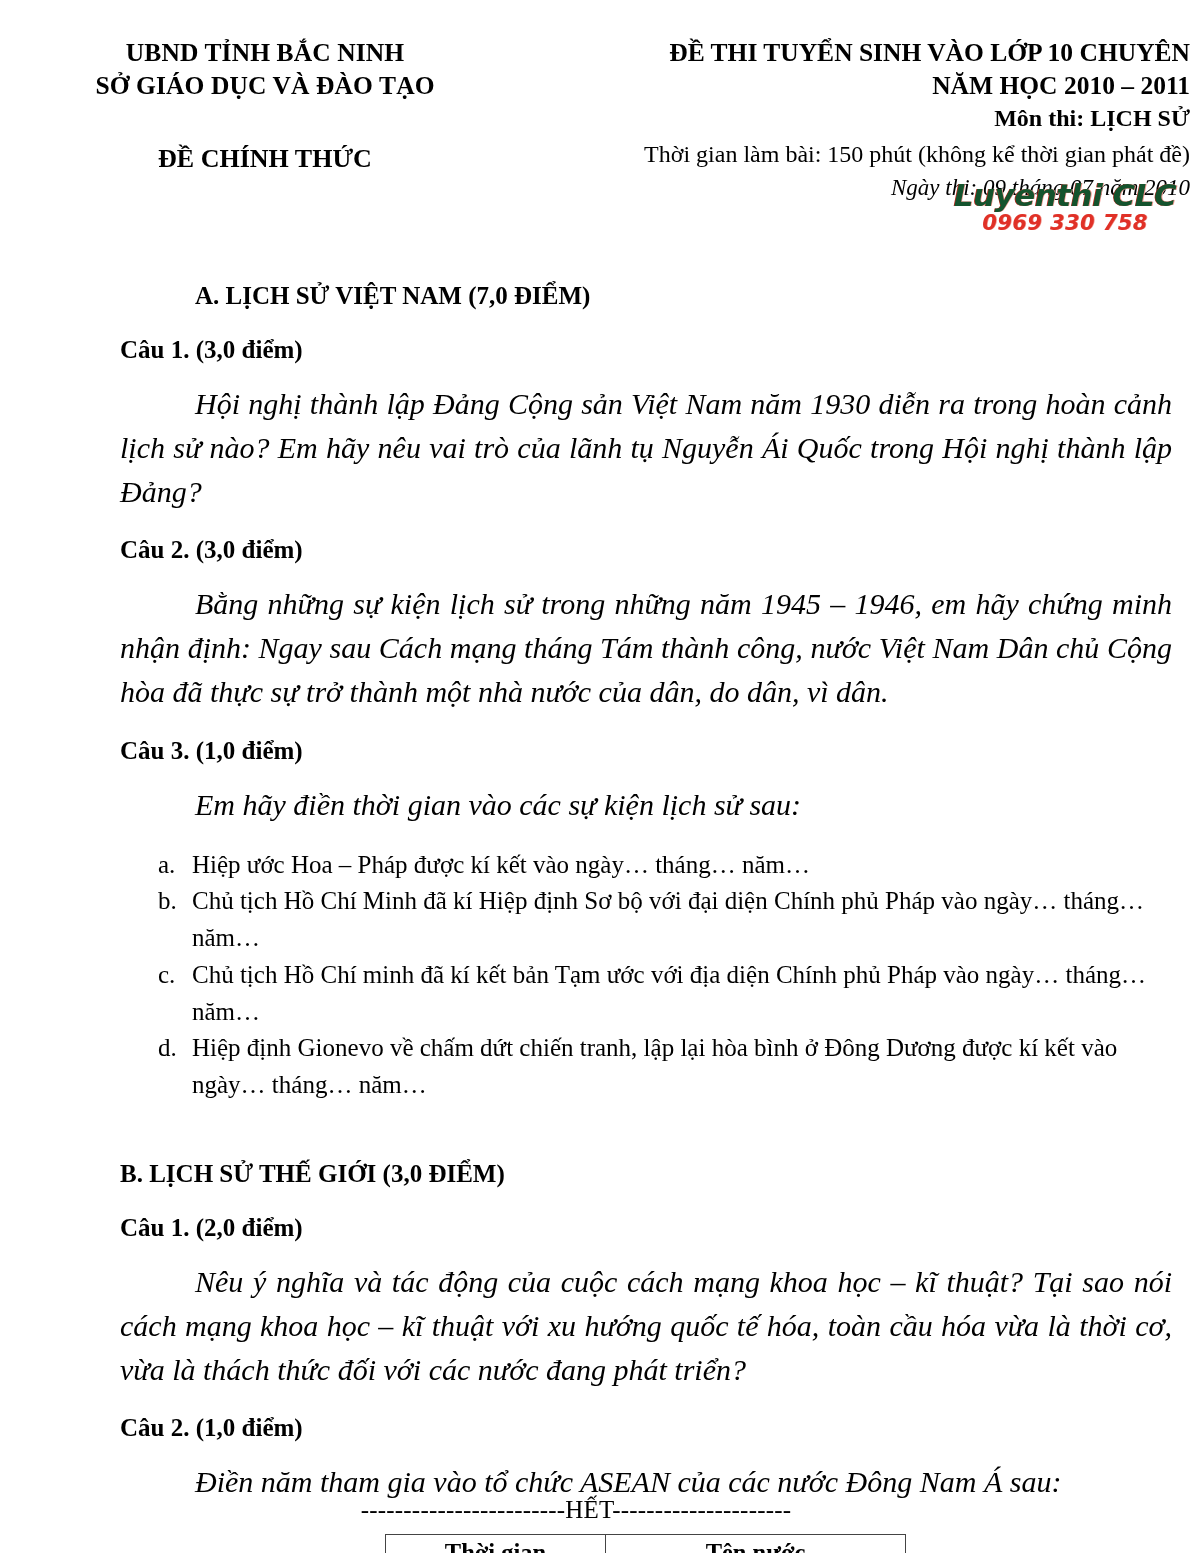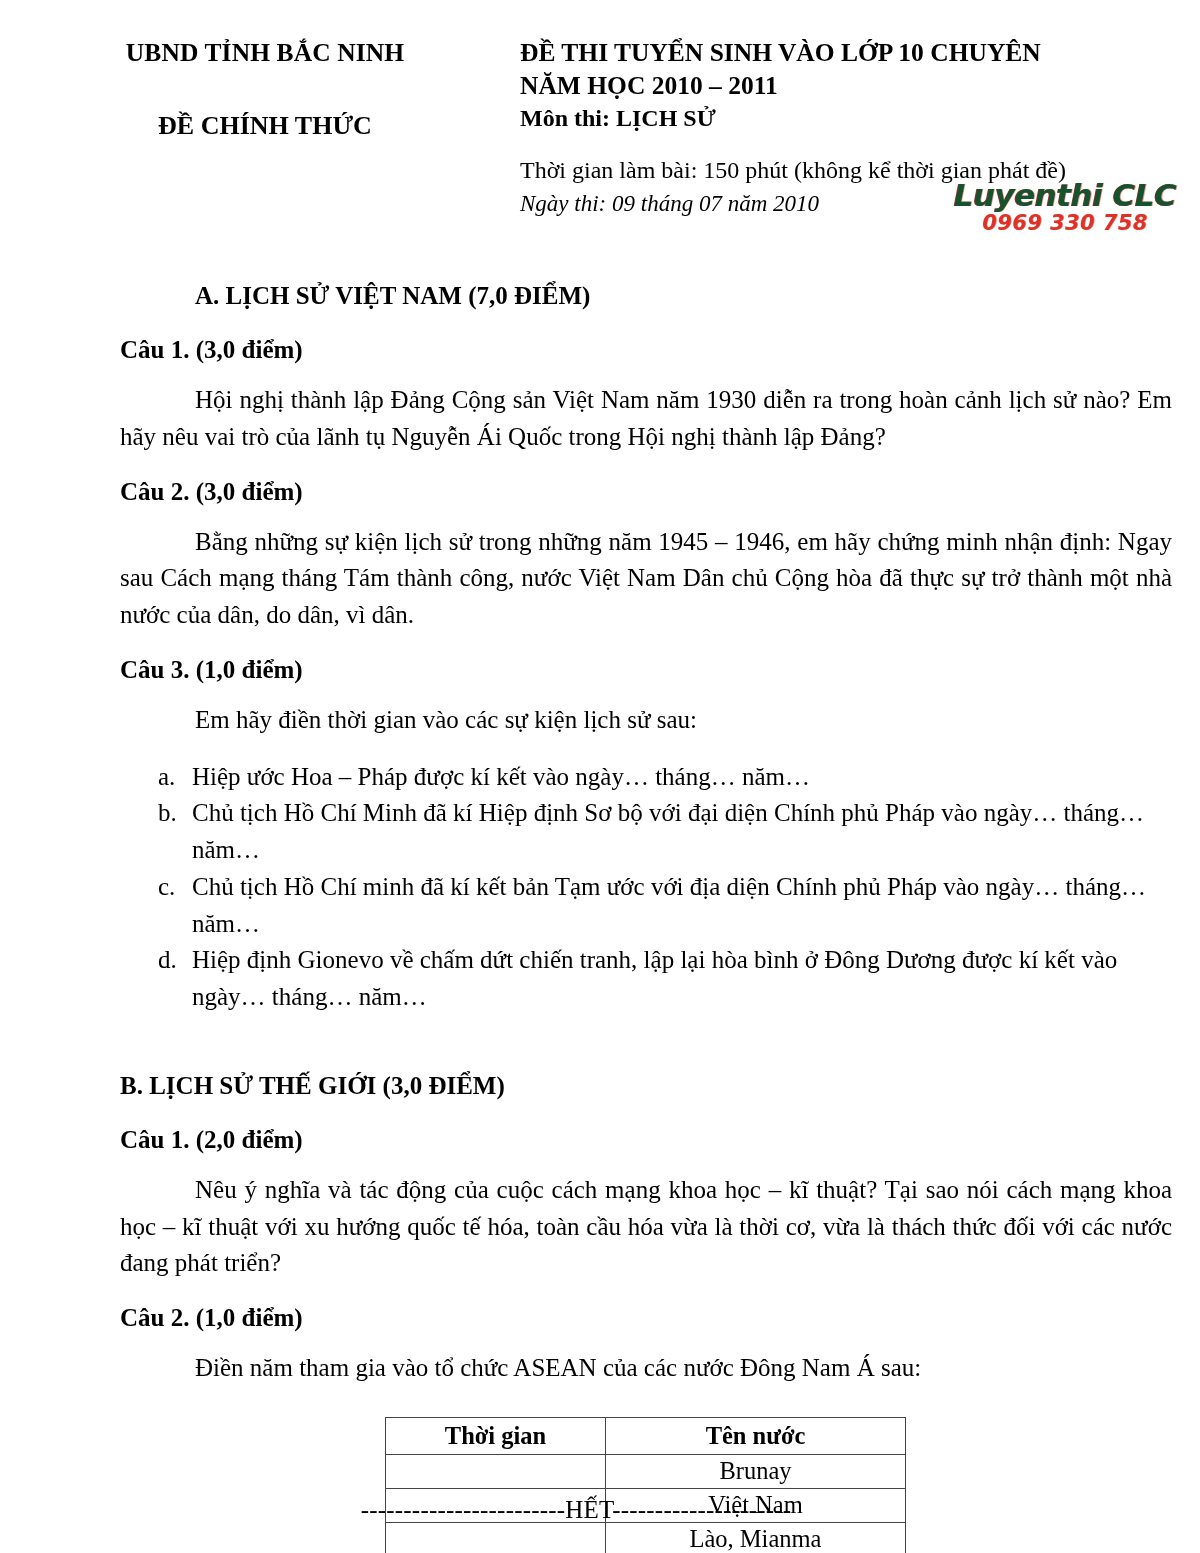--- a/index.html
+++ b/index.html
@@ -30,21 +30,21 @@
     align-items: flex-start;
     padding-top: 36px;
   }
   .header-left {
     width: 510px;
     text-align: center;
     padding-left: 10px;
   }
   .header-right {
     width: 670px;
-    text-align: left;
+    text-align: right;
     position: relative;
   }
   .hl-line {
     font-weight: bold;
     font-size: 25.5px;
     line-height: 1.30;
     letter-spacing: 0.1px;
   }
   .hl-official {
     font-weight: bold;
@@ -62,21 +62,21 @@
     line-height: 1.30;
   }
   .hr-line3 {
     font-weight: bold;
     font-size: 24px;
     line-height: 1.36;
   }
   .hr-line4 {
     font-size: 24px;
     line-height: 1.42;
-    margin-top: 18px;
+    margin-top: 2px;
   }
   .hr-line5 {
     font-style: italic;
     font-size: 23px;
     line-height: 1.40;
     margin-top: 1px;
   }
 
   
   .watermark {
@@ -129,25 +129,26 @@
     margin-left: 0;
     font-family: Liberation Serif, serif;
   }
 
   .question-label {
     font-weight: bold;
     font-size: 25px;
   }
 
   .para {
-    font-size: 25px;
+    font-size: 30px;
     line-height: 1.47;
     text-align: justify;
     text-justify: inter-word;
     text-indent: 75px;
+    font-style: italic;
   }
   .spacer-18 { height: 18px; }
   .spacer-20 { height: 20px; }
   .spacer-22 { height: 22px; }
   .spacer-26 { height: 26px; }
   .spacer-56 { height: 56px; }
 
   
   .alpha-list {
     margin: 0;
@@ -213,20 +214,21 @@
 </style>
 </head>
 <body>
 
 <div class="page">
 
   <div class="header">
 
     <div class="header-left">
       <div class="hl-line">UBND TỈNH BẮC NINH</div>
+      <div class="hl-line">SỞ GIÁO DỤC VÀ ĐÀO TẠO</div>
       <div class="hl-official">ĐỀ CHÍNH THỨC</div>
     </div>
 
     <div class="header-right">
       <div class="hr-line1">ĐỀ THI TUYỂN SINH VÀO LỚP 10 CHUYÊN</div>
       <div class="hr-line2">NĂM HỌC 2010 – 2011</div>
       <div class="hr-line3">Môn thi: LỊCH SỬ</div>
       <div class="hr-line4">Thời gian làm bài: 150 phút (không kể thời gian phát đề)</div>
       <div class="hr-line5">Ngày thi: 09 tháng 07 năm 2010</div>
     </div>

